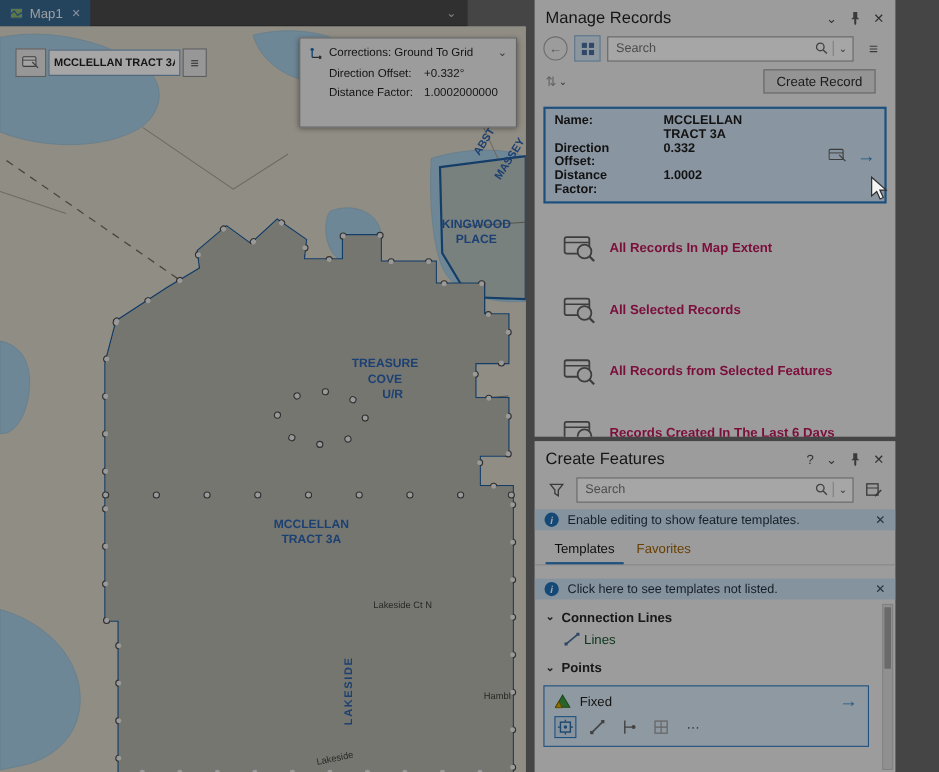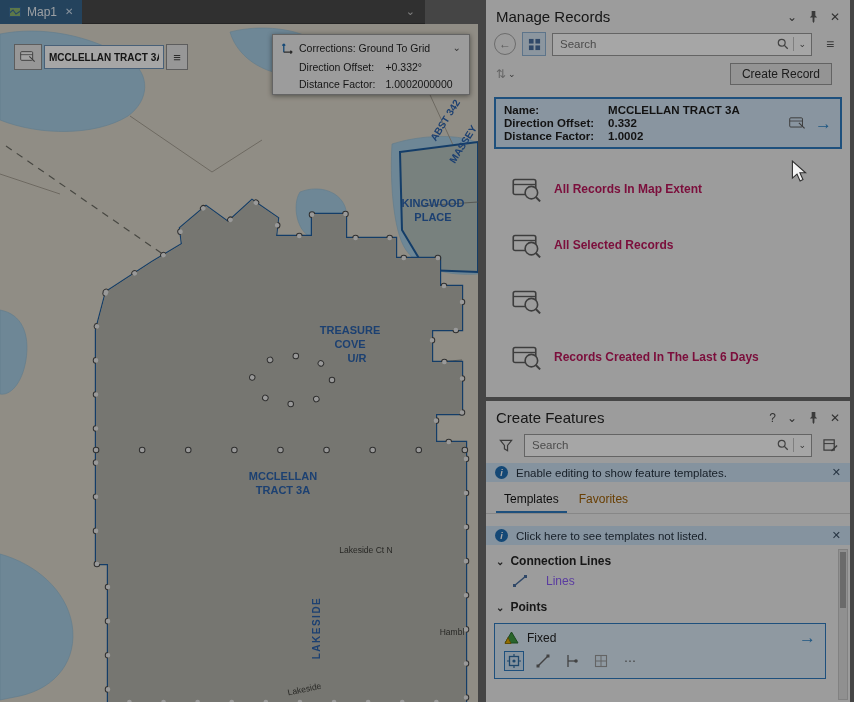--- a/index.html
+++ b/index.html
@@ -17,27 +17,27 @@
   .map-body svg{display:block;}
 
   
   .locator{position:absolute;left:14px;top:44px;display:flex;align-items:center;gap:2px;z-index:10;}
   .locator-btn{width:28px;height:26px;background:#e9e9e9;border:1px solid #8f8f8f;display:flex;align-items:center;justify-content:center;}
   .locator-input{width:120px;height:24px;border:1px solid #6f94b8;background:#fff;font-size:10px;font-weight:bold;color:#222;padding:0 4px;font-family:"Liberation Sans",sans-serif;}
   .locator-menu{width:22px;height:26px;background:#e9e9e9;border:1px solid #8f8f8f;display:flex;align-items:center;justify-content:center;color:#444;font-size:13px;}
 
   
   .corrections{position:absolute;left:272px;top:34px;width:198px;background:#f0f0f0;border:1px solid #9a9a9a;
-               box-shadow:0 1px 5px rgba(0,0,0,.45);padding:6px 8px 4px;z-index:10;color:#1f1f1f;}
+               box-shadow:0 1px 5px rgba(0,0,0,.45);padding:6px 8px 25px;z-index:10;color:#1f1f1f;}
   .corr-title{display:flex;align-items:center;gap:5px;font-size:10.5px;}
   .corr-title .corr-chevron{margin-left:auto;color:#555;font-size:10px;}
   .corr-rows{margin:7px 0 0 18px;display:grid;grid-template-columns:auto 1fr;gap:5px 10px;font-size:10.5px;}
 
   
-  .panel{position:absolute;left:486px;width:364px;background:#f0f0f0;overflow:hidden;}
+  .panel{position:absolute;left:486px;width:328px;background:#f0f0f0;overflow:hidden;}
   .panel.manage{top:0;height:397px;}
   .panel.create{top:401px;height:301px;}
   .panel-header{display:flex;align-items:center;padding:8px 10px 4px;}
   .panel-title{font-size:15px;color:#242424;}
   .panel-icons{margin-left:auto;display:flex;align-items:center;gap:11px;color:#4c4c4c;font-size:12px;}
   .panel-icons span{cursor:default;line-height:1;}
 
   .toolbar-row{display:flex;align-items:center;gap:6px;padding:3px 8px;}
   .icon-btn{height:24px;min-width:24px;display:flex;align-items:center;justify-content:center;color:#5a5a5a;}
   .round-btn{width:22px;height:22px;border:1px solid #a5a5a5;border-radius:50%;display:flex;align-items:center;justify-content:center;color:#8a8a8a;font-size:12px;}
@@ -64,21 +64,21 @@
   .banner{display:flex;align-items:center;gap:8px;background:#cde2f5;padding:3px 9px;font-size:11.5px;color:#263340;margin-top:3px;}
   .banner .banner-close{margin-left:auto;color:#3c5166;font-size:11px;}
   .info-dot{width:13px;height:13px;border-radius:50%;background:#1f6fb5;color:#fff;font-size:9px;font-style:italic;font-weight:bold;
             display:flex;align-items:center;justify-content:center;flex:none;}
   .tabs{display:flex;gap:4px;padding:8px 10px 0;border-bottom:1px solid #cfcfcf;}
   .tab{font-size:12px;color:#a16207;padding:2px 8px 5px;}
   .tab.active{border-bottom:2px solid #2e7cc0;color:#151515;}
   .notice{margin-top:12px;}
   .section-hdr{display:flex;align-items:center;gap:6px;font-size:12px;font-weight:bold;color:#262626;padding:9px 10px 2px;}
   .section-hdr .chev{font-size:10px;color:#333;}
-  .tpl-item{display:flex;align-items:center;gap:19px;padding:4px 10px 3px 27px;font-size:12px;color:#8b5cf6;}
+  .tpl-item{display:flex;align-items:center;gap:4px;padding:4px 10px 3px 27px;font-size:12px;color:#14532d;}
   .fixed-card{margin:7px 24px 0 8px;border:1.5px solid #2e7cc0;background:#dcebf8;}
   .fixed-row1{display:flex;align-items:center;gap:8px;padding:5px 9px 2px;font-size:12px;color:#222;}
   .fixed-row1 .blue-arrow{margin-left:auto;}
   .fixed-row2{display:flex;align-items:center;gap:9px;padding:3px 9px 7px;}
   .tool{width:20px;height:20px;display:flex;align-items:center;justify-content:center;color:#666;font-size:12px;}
   .tool.selected{border:1px solid #2e7cc0;background:#cfe3f5;}
   .cf-scrollbar{position:absolute;right:2px;top:148px;width:10px;height:151px;background:#dedede;border:1px solid #c6c6c6;}
   .cf-thumb{position:absolute;left:1px;top:2px;width:6px;height:56px;background:#a4a4a4;}
 
   
@@ -320,20 +320,21 @@
         </svg>
         <span class="quick-label">All Selected Records</span>
       </div>
       <div class="quick-item">
         <svg width="30" height="25" viewBox="0 0 24 20">
           <rect x="1" y="2" width="18" height="12" rx="1.5" fill="#f3f3f3" stroke="#5f5f5f" stroke-width="1.3"></rect>
           <line x1="1" y1="6" x2="19" y2="6" stroke="#5f5f5f" stroke-width="1.1"></line>
           <circle cx="15.5" cy="12.5" r="5" fill="#efefef" stroke="#5f5f5f" stroke-width="1.3"></circle>
           <line x1="19" y1="16" x2="22.5" y2="19.5" stroke="#5f5f5f" stroke-width="1.6"></line>
         </svg>
+        <span class="quick-label">All Records from Selected Features</span>
       </div>
       <div class="quick-item">
         <svg width="30" height="25" viewBox="0 0 24 20">
           <rect x="1" y="2" width="18" height="12" rx="1.5" fill="#f3f3f3" stroke="#5f5f5f" stroke-width="1.3"></rect>
           <line x1="1" y1="6" x2="19" y2="6" stroke="#5f5f5f" stroke-width="1.1"></line>
           <circle cx="15.5" cy="12.5" r="5" fill="#efefef" stroke="#5f5f5f" stroke-width="1.3"></circle>
           <line x1="19" y1="16" x2="22.5" y2="19.5" stroke="#5f5f5f" stroke-width="1.6"></line>
         </svg>
         <span class="quick-label">Records Created In The Last 6 Days</span>
       </div>

